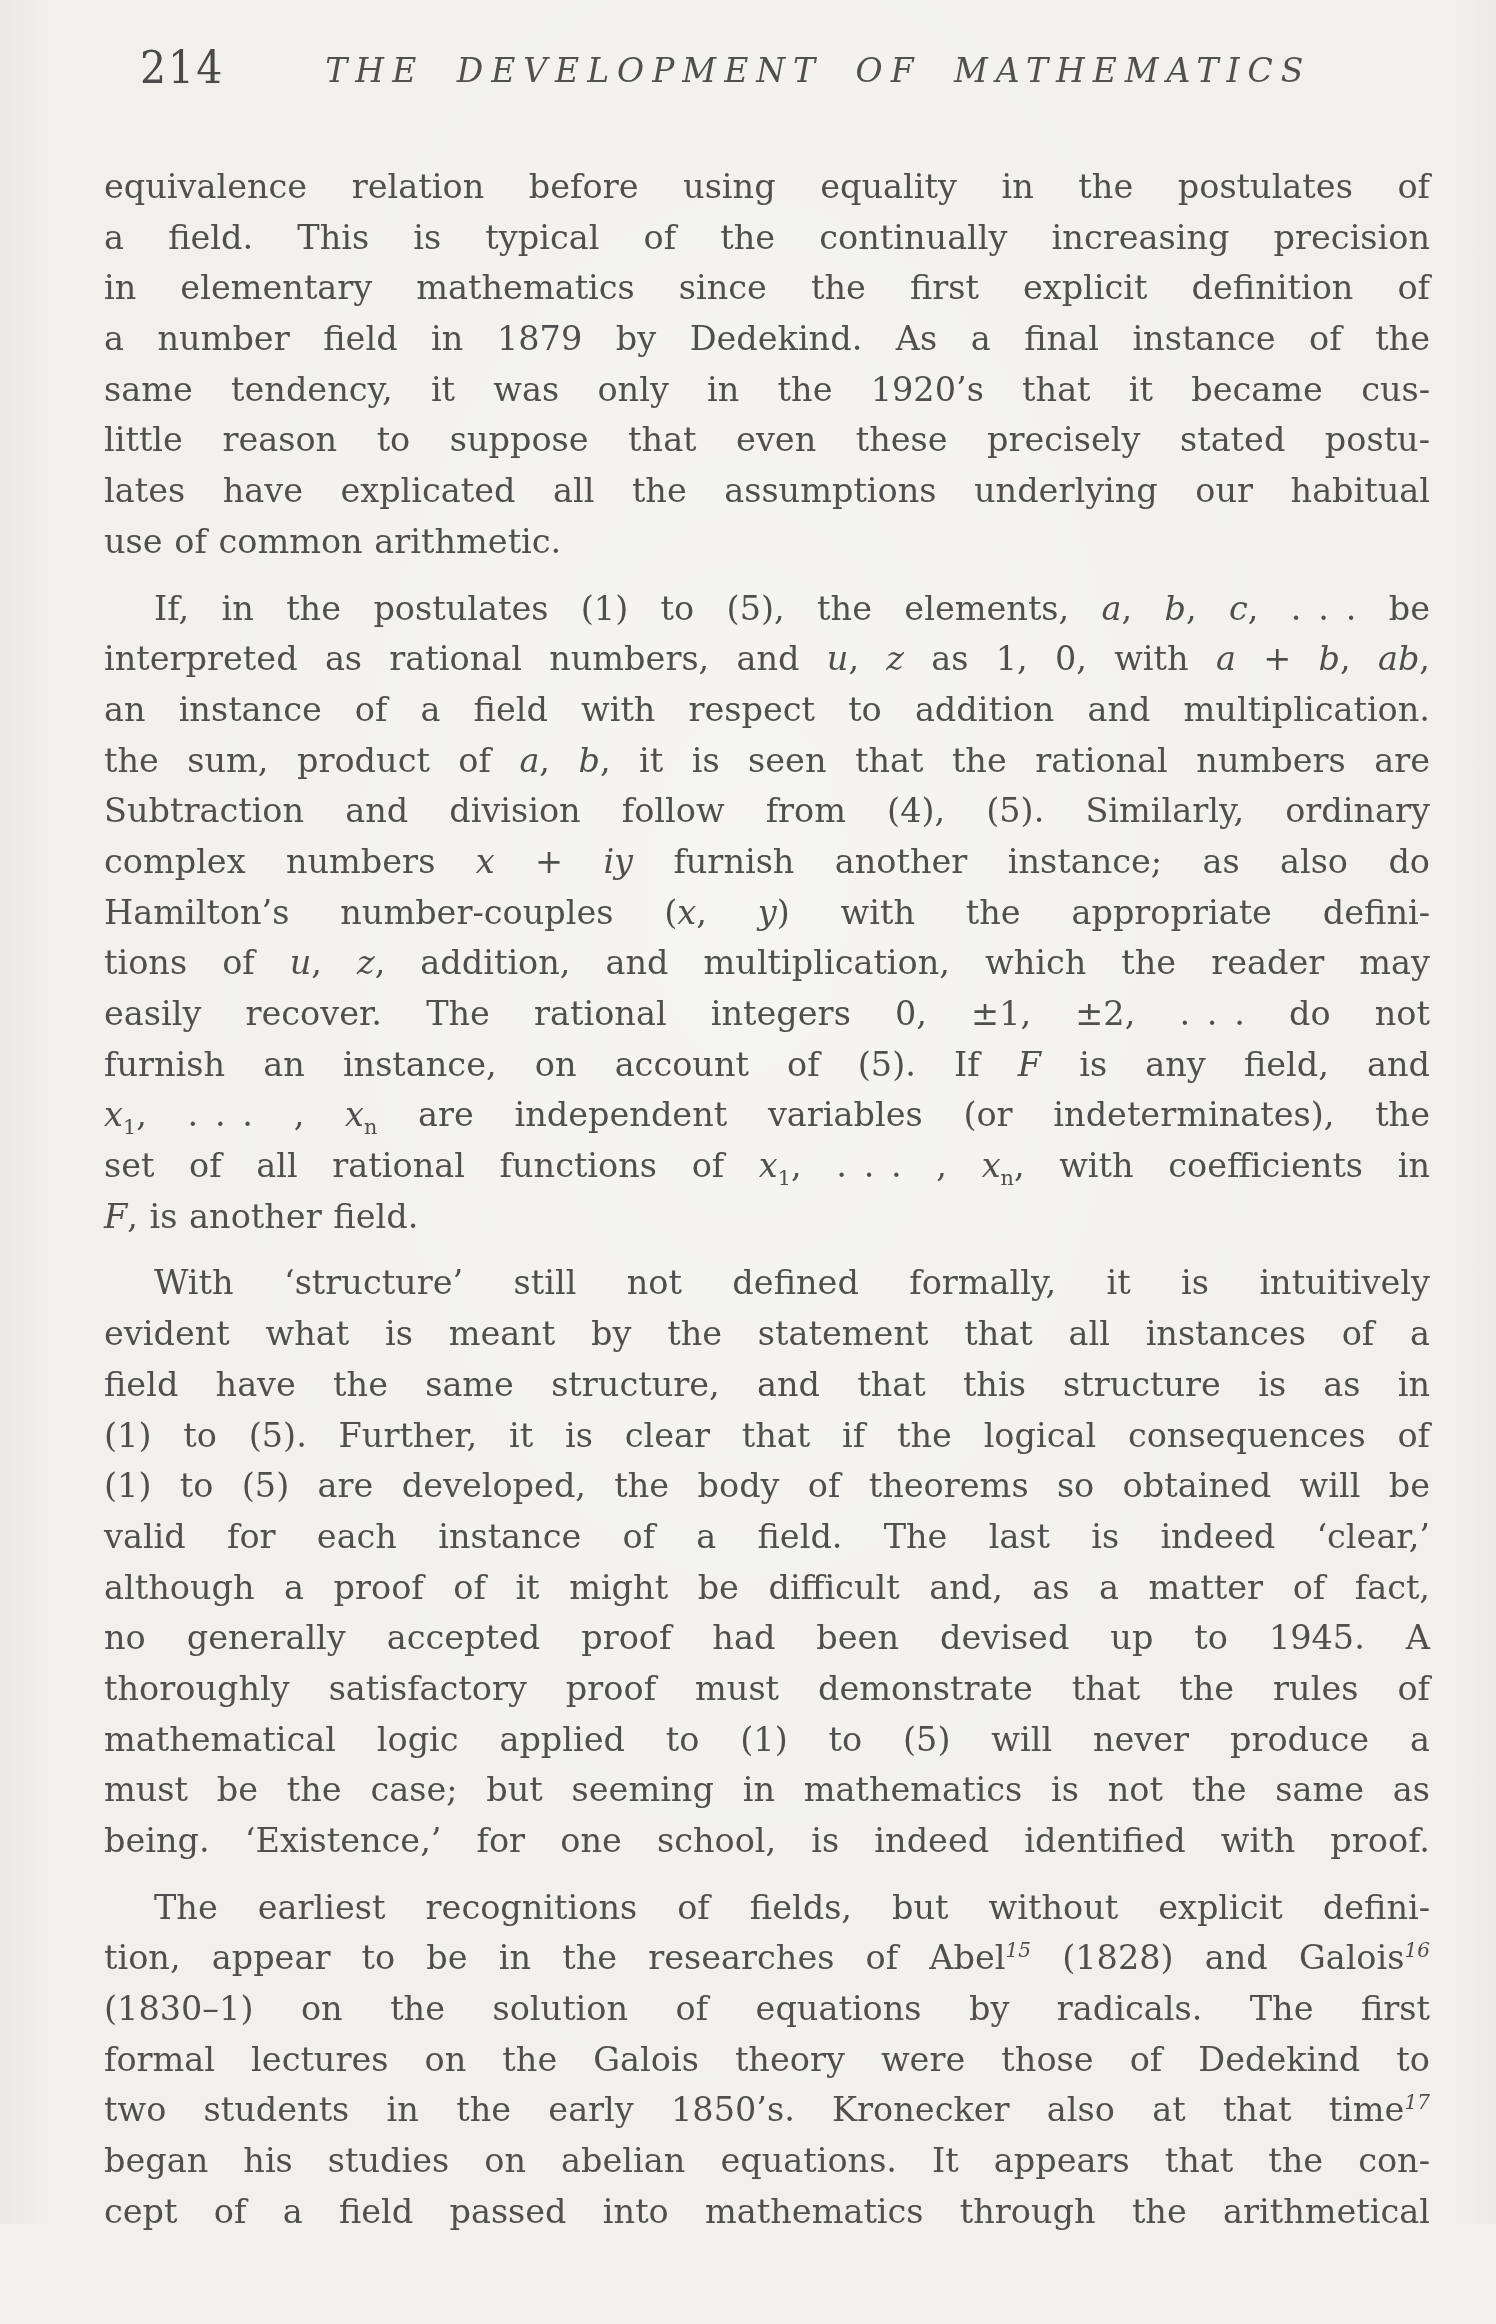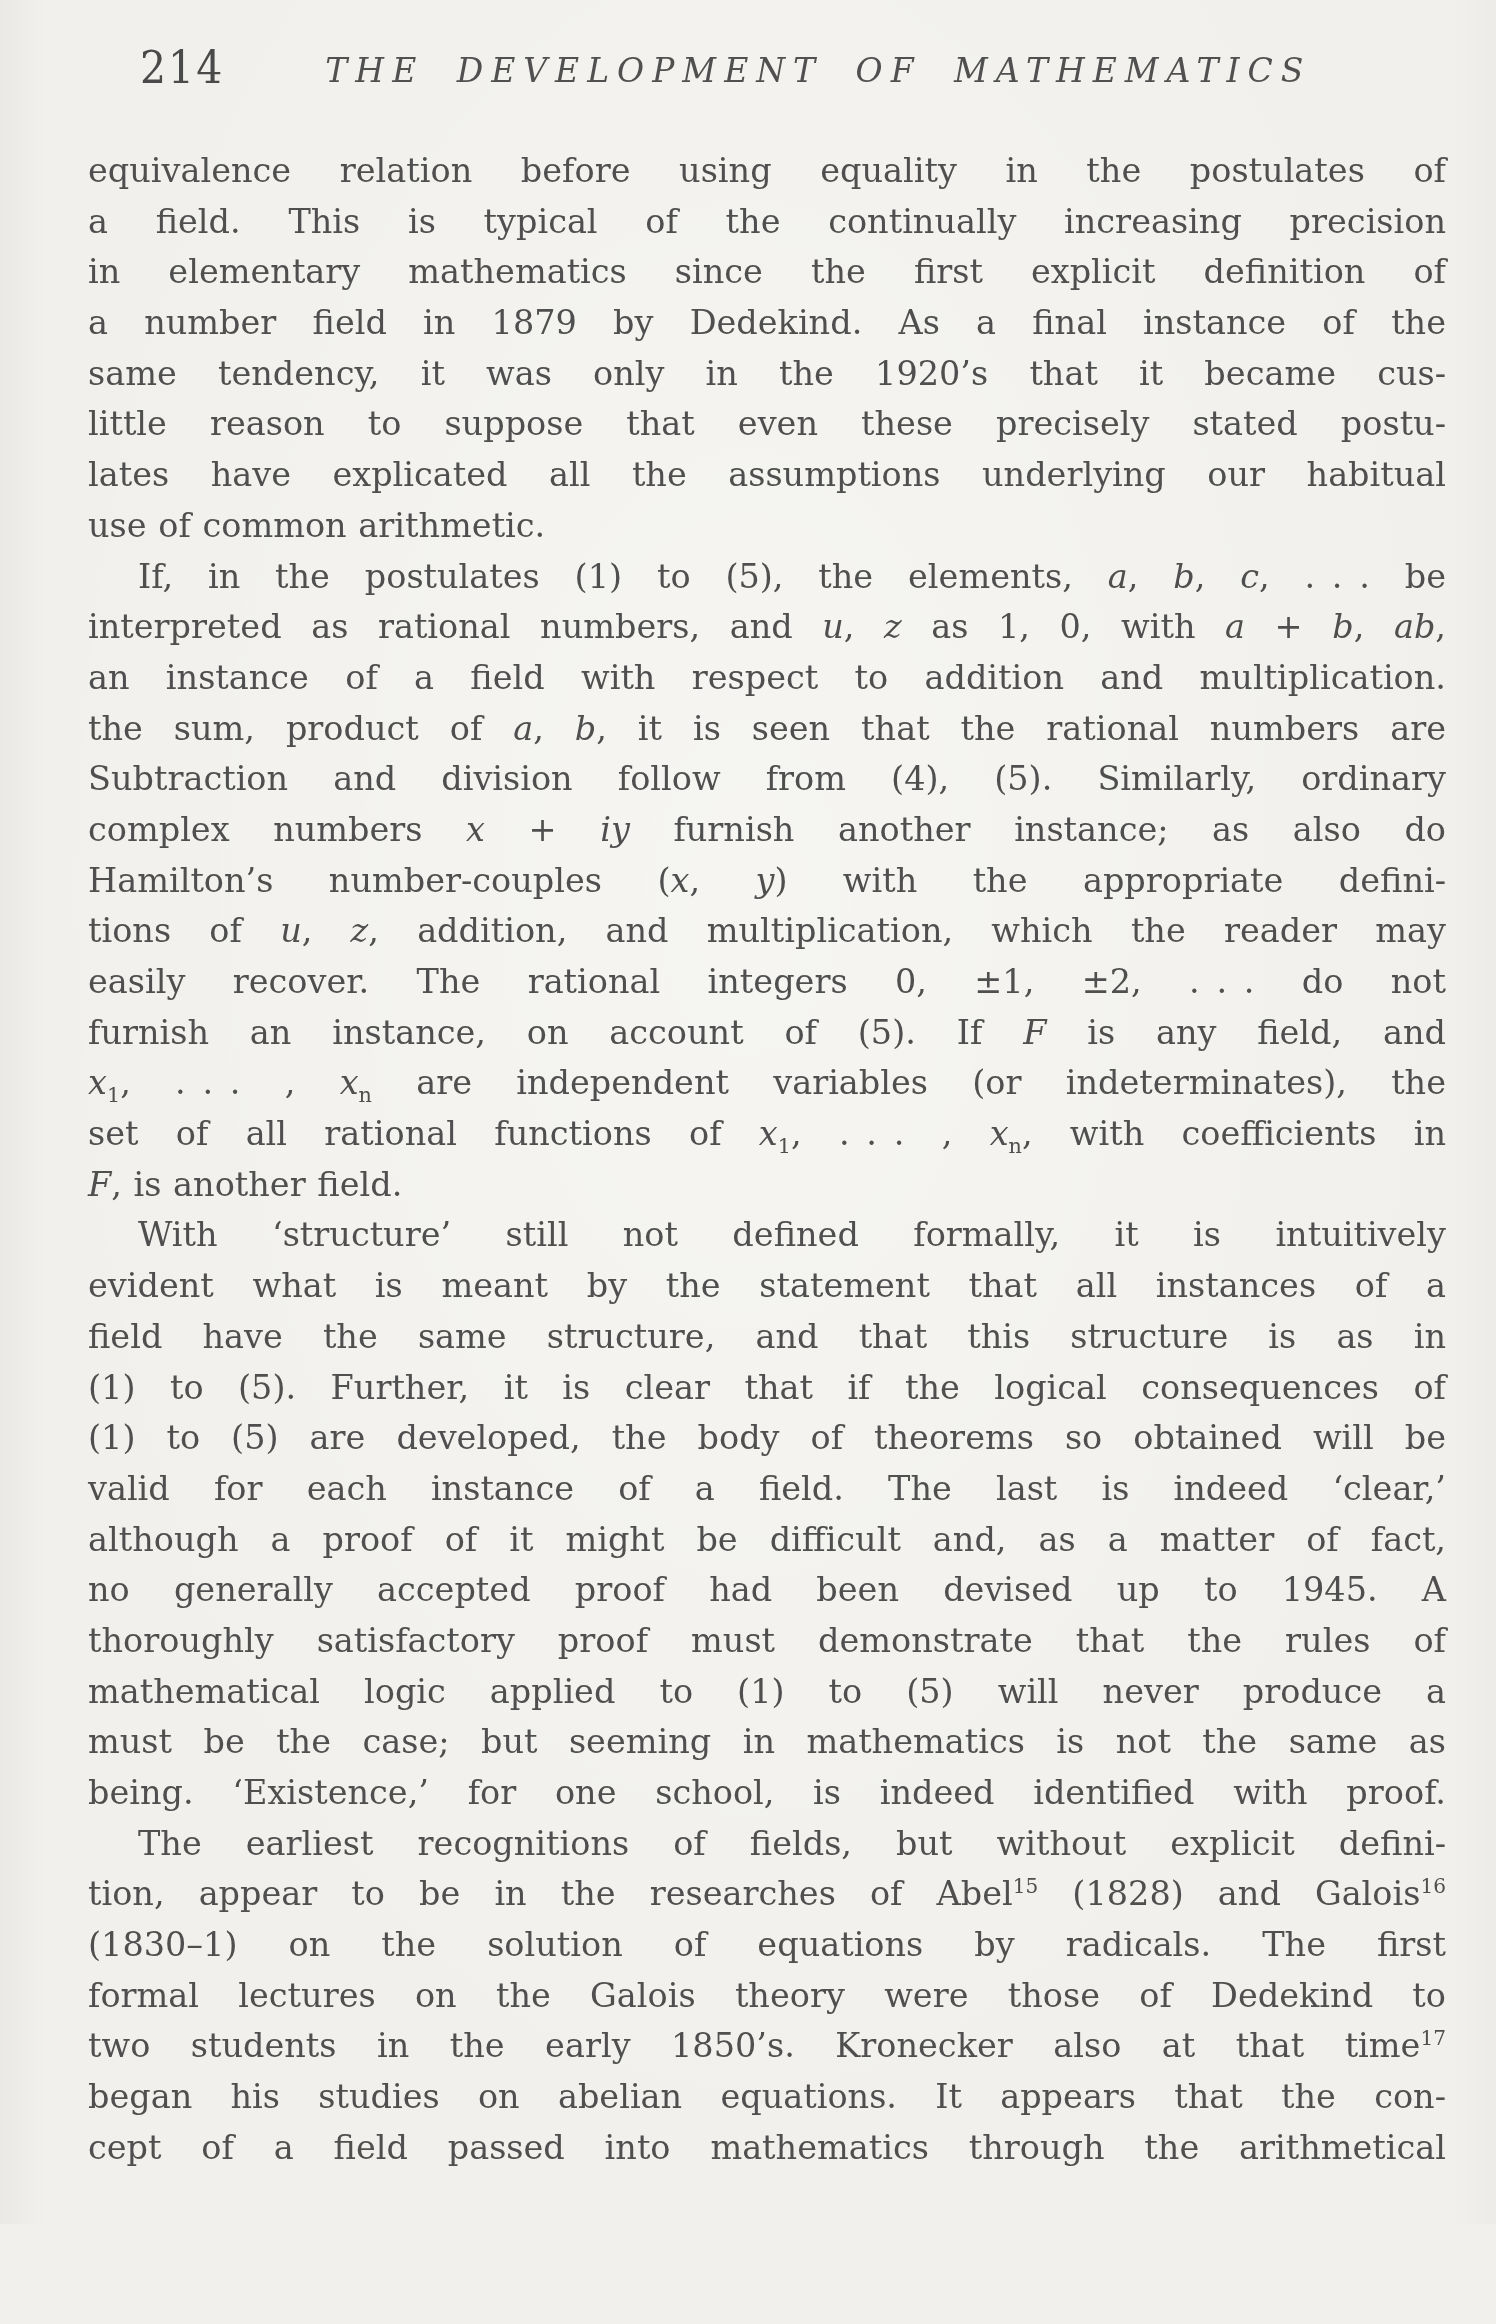--- a/index.html
+++ b/index.html
@@ -47,21 +47,21 @@
     word-spacing: 14px;
     color: #505050;
   }
   .page-body {
     position: absolute;
     left: 88px;
     top: 146px;
     width: 1358px;
   }
   .paragraph {
-    margin: 0;
+    margin: 16px;
     padding: 0;
   }
   .line {
     font-size: 33.5px;
     line-height: 50.7px;
     height: 50.7px;
     color: #4f4f4f;
     text-align: justify;
     text-align-last: justify;
     white-space: normal;
@@ -74,20 +74,21 @@
     text-indent: 50px;
   }
   .line i {
     font-style: italic;
   }
   .line sup {
     font-size: 60%;
     vertical-align: super;
     line-height: 0;
     letter-spacing: 0;
+    font-style: italic;
   }
   .line sub {
     font-size: 62%;
     vertical-align: sub;
     line-height: 0;
   }
 </style>
 </head>
 <body>
 

